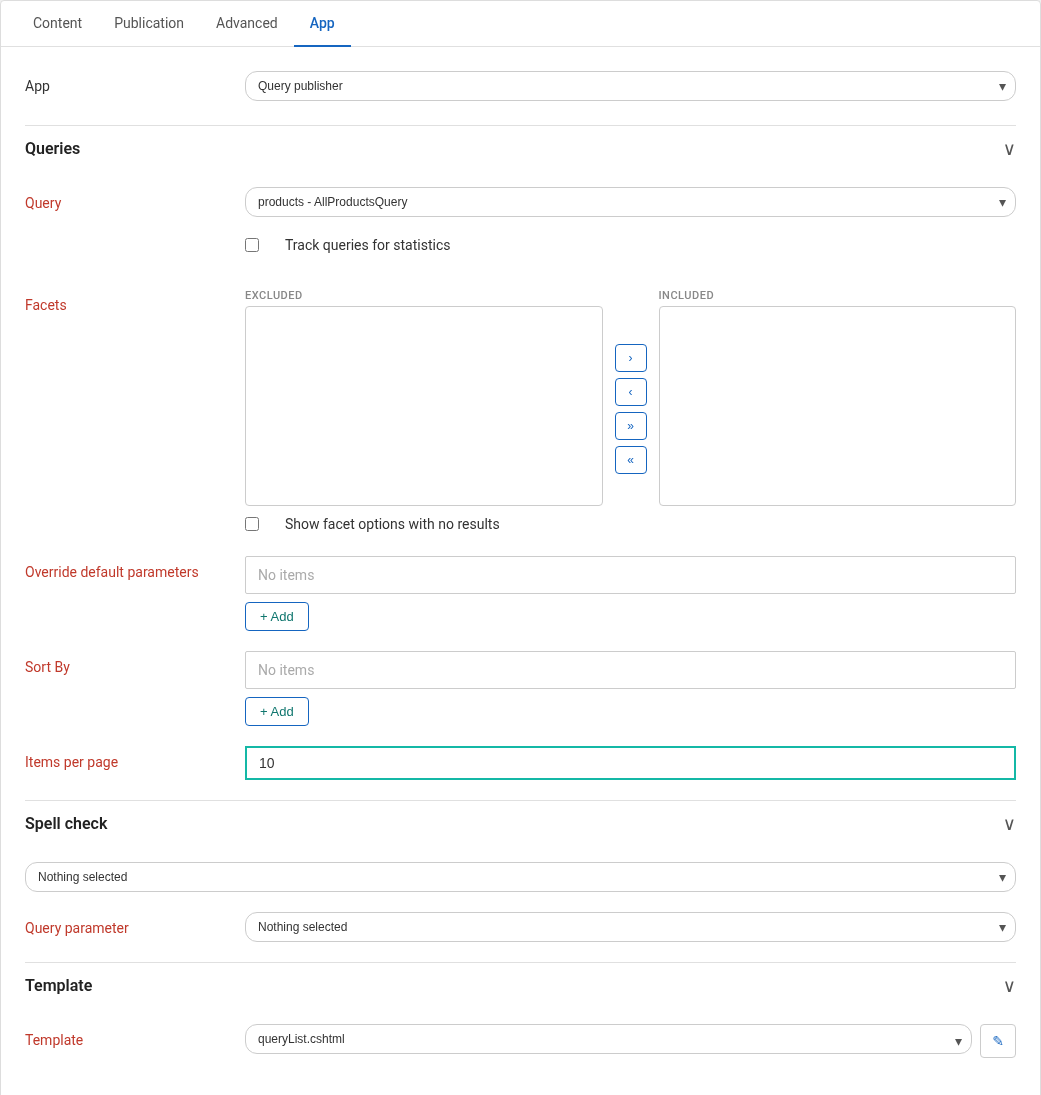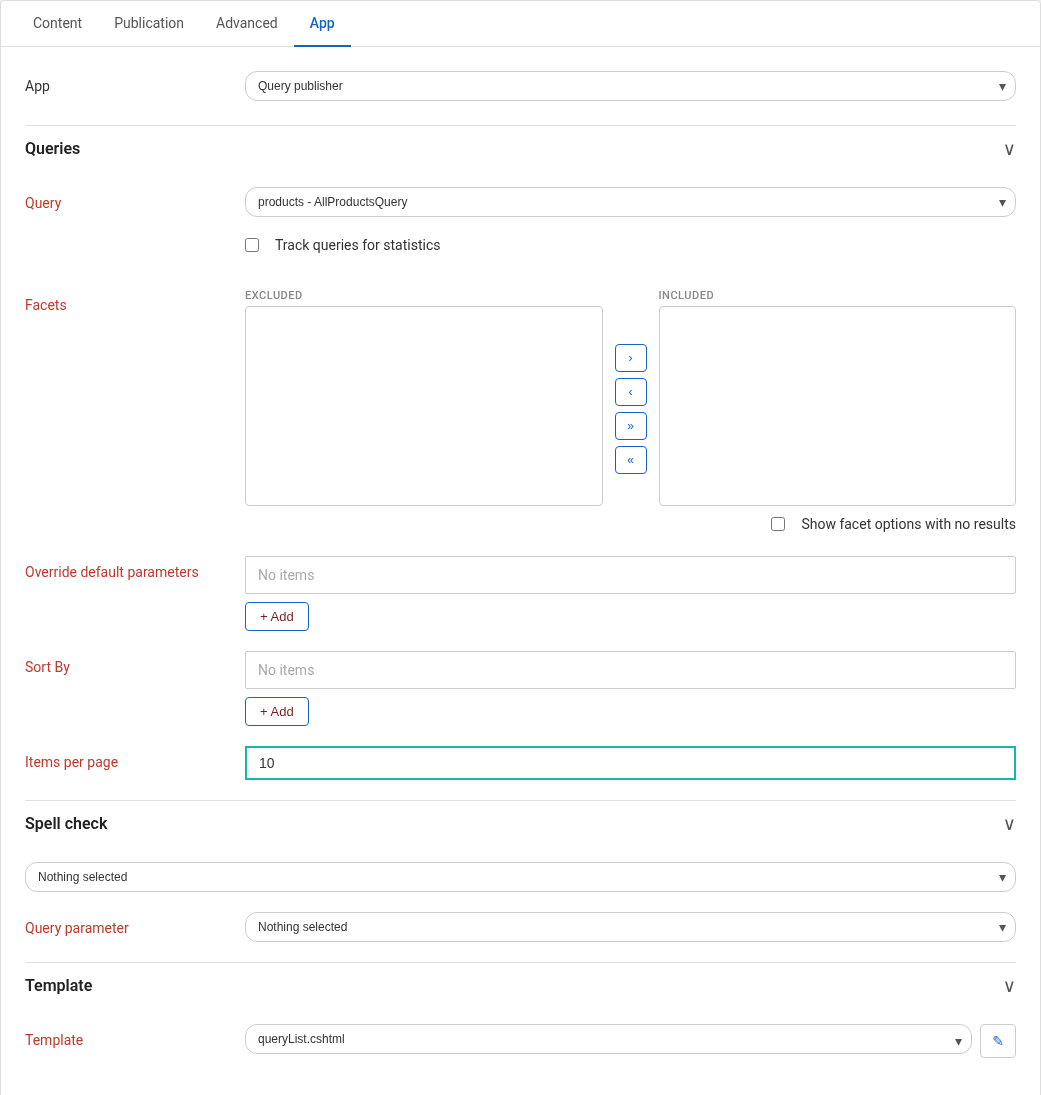--- a/index.html
+++ b/index.html
@@ -112,24 +112,23 @@
     .section-chevron {
       color: #555;
       cursor: pointer;
       font-size: 18px;
     }
 
     
     .checkbox-row {
       display: flex;
       align-items: center;
-      gap: 16px;
+      gap: 26px;
       margin-bottom: 16px;
       padding-left: 0;
-      justify-content: flex-end;
     }
     .checkbox-row input[type="checkbox"] {
       width: 14px;
       height: 14px;
       cursor: pointer;
     }
     .checkbox-label {
       font-size: 14px;
       color: #333;
       cursor: pointer;
@@ -197,21 +196,21 @@
 
     
     .add-btn {
       display: inline-flex;
       align-items: center;
       gap: 4px;
       padding: 6px 14px;
       border: 1px solid #1565c0;
       border-radius: 4px;
       background: #fff;
-      color: #7f1d1d;
+      color: #0f766e;
       font-size: 13px;
       cursor: pointer;
     }
 
     
     .template-control {
       display: flex;
       gap: 8px;
       width: 100%;
     }

